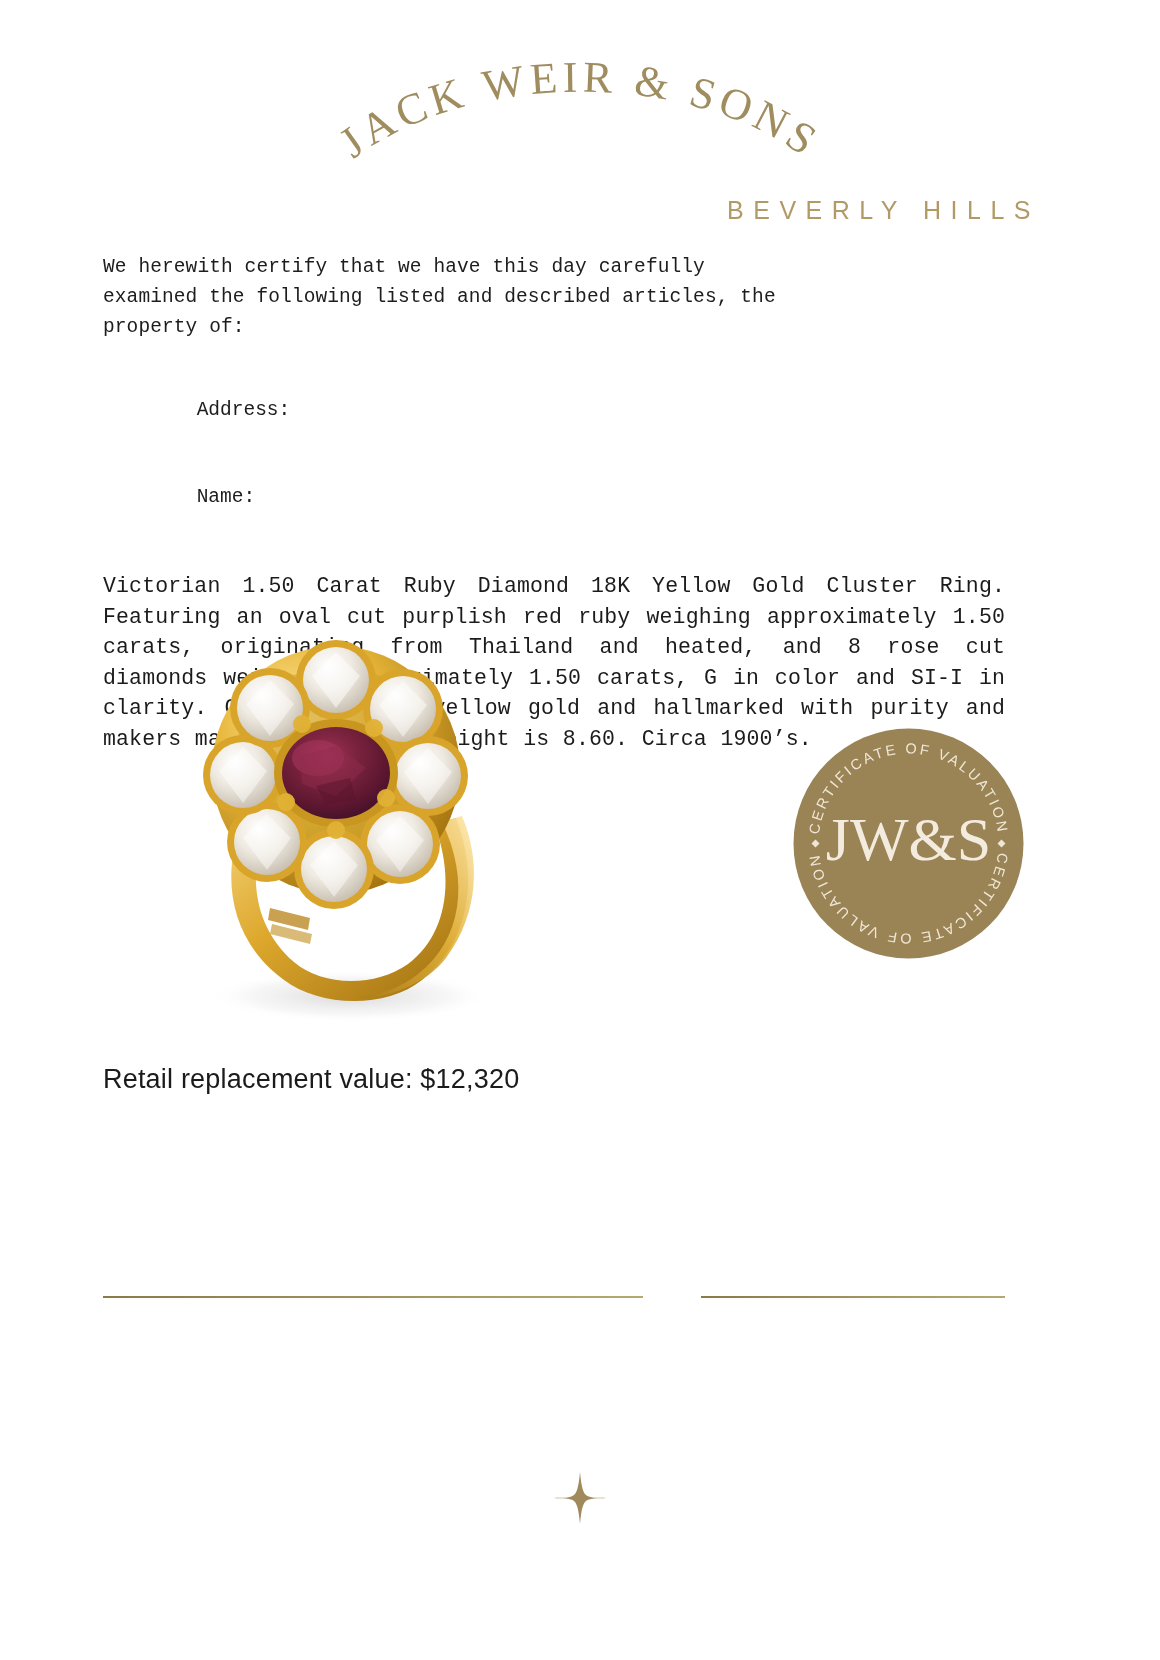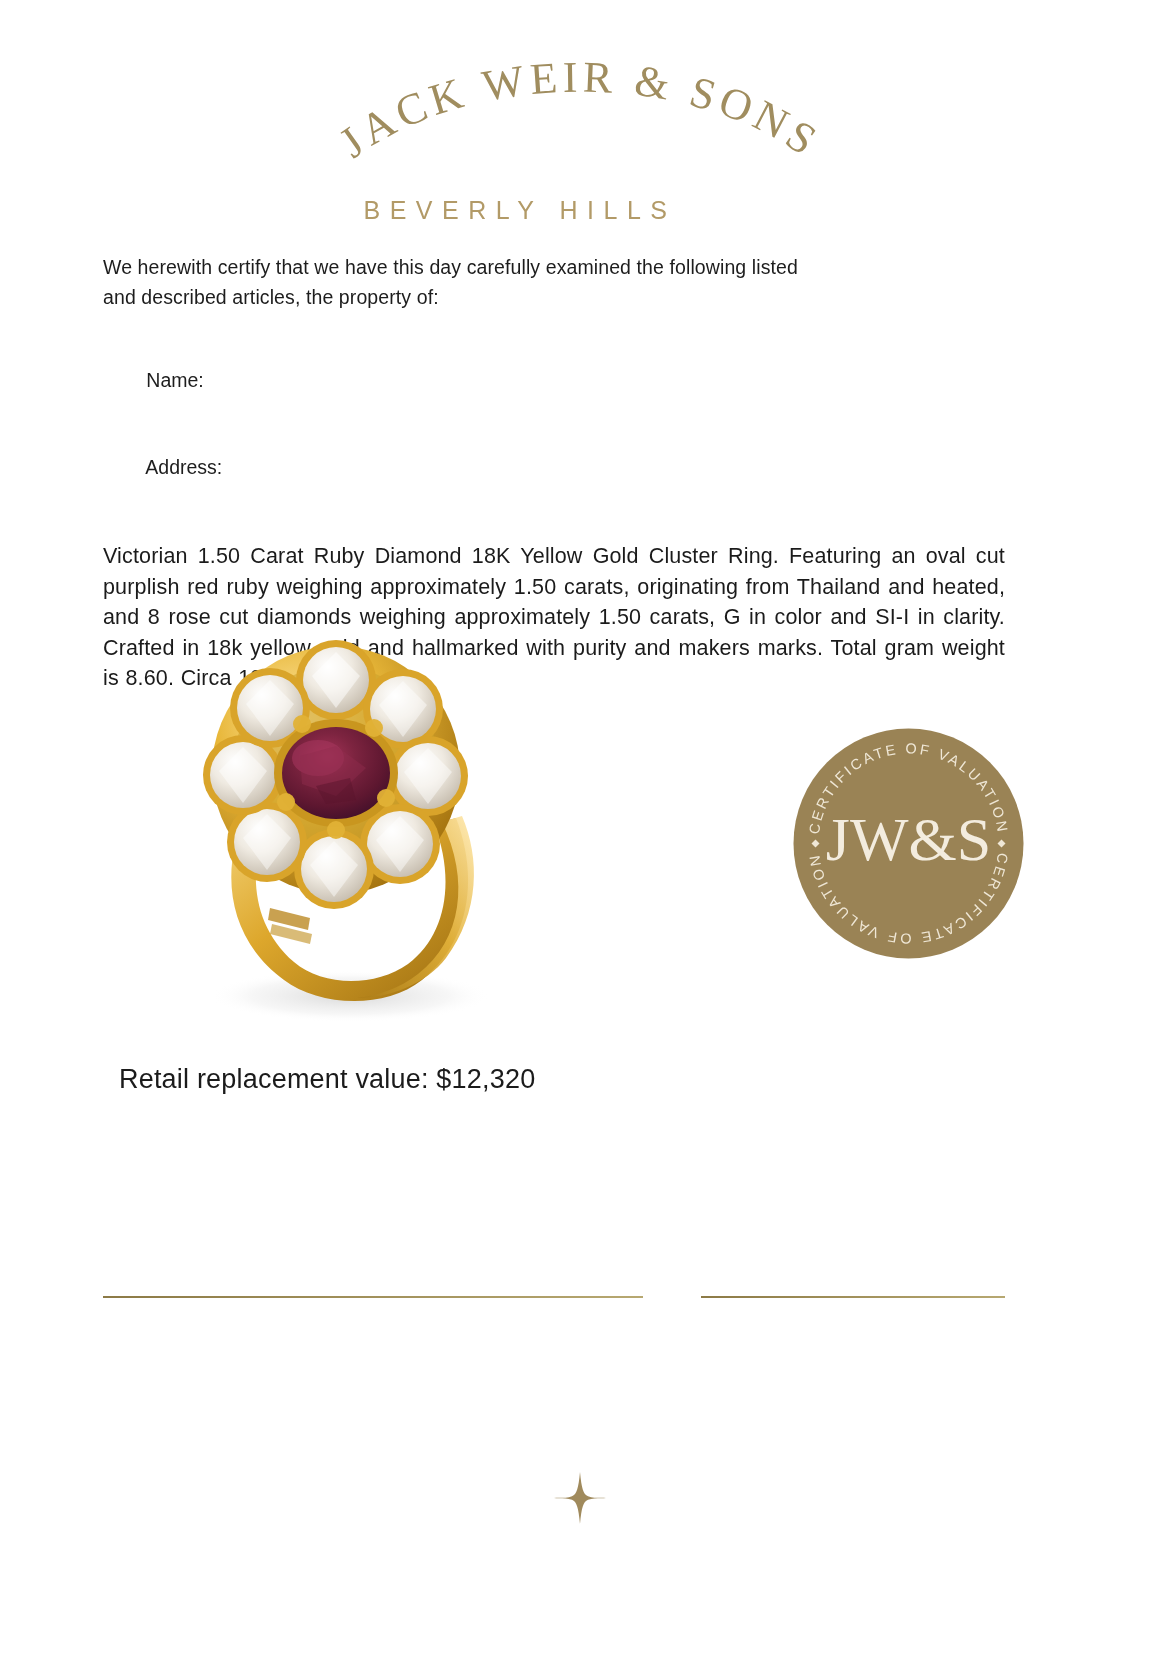--- a/index.html
+++ b/index.html
@@ -44,34 +44,35 @@
     font-family: "Liberation Serif", serif;
     font-size: 44px;
     letter-spacing: 5px;
     fill: #a08d5f;
   }
   .logo-sub {
     position: absolute;
     top: 138px;
     left: 0;
     width: 1040px;
-    text-align: center;
+    text-align: right;
     font-family: "Liberation Sans", sans-serif;
     font-size: 25px;
     letter-spacing: 9.5px;
     color: #b29a67;
     font-weight: 400;
   }
 
   
   .content {
     position: absolute;
     left: 103px;
     top: 252px;
     width: 902px;
+    font-family: Liberation Mono, monospace;
   }
   .intro {
     font-size: 19.5px;
     line-height: 30px;
     color: #1d1d1d;
     font-weight: 400;
     max-width: 700px;
     letter-spacing: 0.1px;
   }
   .fields {
@@ -112,21 +113,20 @@
     height: 231px;
   }
   .seal svg { display: block; }
 
   
   .valuation {
     position: absolute;
     left: 103px;
     top: 1062px;
     width: 902px;
-    margin-left: 16px;
   }
   .value-line {
     font-size: 27px;
     line-height: 34px;
     color: #1b1b1b;
     letter-spacing: 0.2px;
     font-weight: 400;
   }
   .disclaimer {
     margin-top: 43px;
@@ -193,24 +193,24 @@
       </svg>
     </div>
     <div class="logo-sub">BEVERLY HILLS</div>
   </div>
 
   <div class="content">
     <div class="intro">We herewith certify that we have this day carefully examined the following listed and described articles, the property of:</div>
 
     <div class="fields">
       <div class="field-row">
-        <span>Name:</span><span></span>
+        <span>Address:</span><span></span>
       </div>
       <div class="field-row">
-        <span>Address:</span><span></span>
+        <span>Name:</span><span></span>
       </div>
     </div>
 
     <div class="description">Victorian 1.50 Carat Ruby Diamond 18K Yellow Gold Cluster Ring. Featuring an oval cut purplish red ruby weighing approximately 1.50 carats, originating from Thailand and heated, and 8 rose cut diamonds weighing approximately 1.50 carats, G in color and SI-I in clarity. Crafted in 18k yellow gold and hallmarked with purity and makers marks. Total gram weight is 8.60. Circa 1900’s.</div>
   </div>
 
   <div class="ring-area">
     <svg class="ring-svg" width="380" height="410" viewBox="0 0 380 410" xmlns="http://www.w3.org/2000/svg" aria-hidden="true">
       <defs>
         <radialGradient id="gGold" cx="35%" cy="30%" r="75%">

